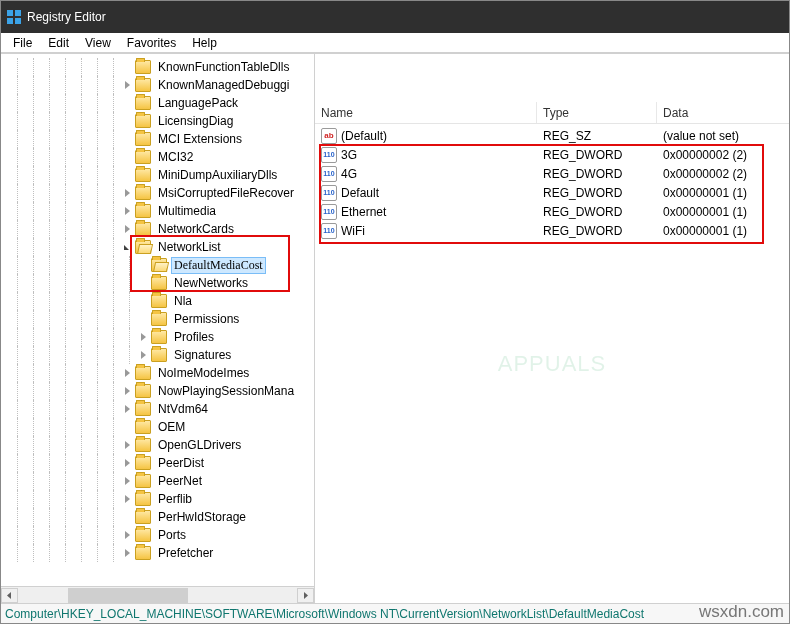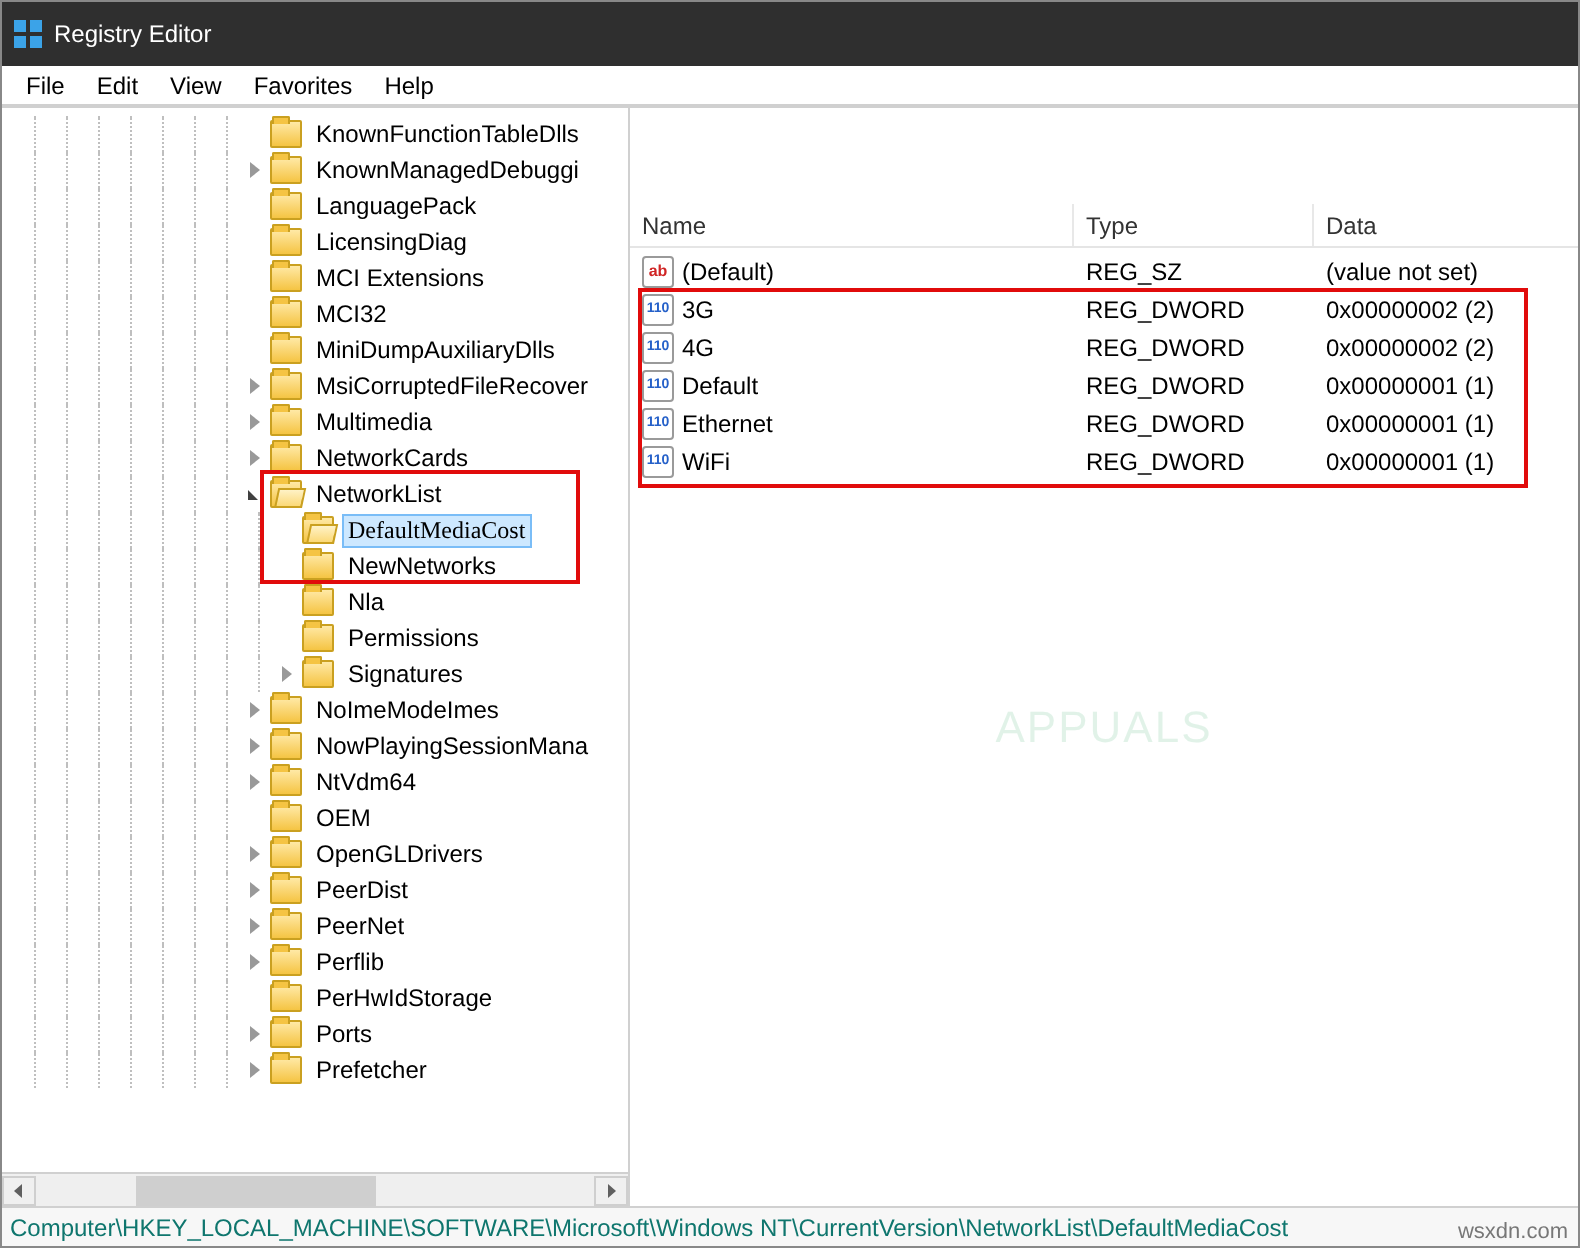--- a/index.html
+++ b/index.html
@@ -42,21 +42,21 @@
 .row .c-name { width: 222px; padding-left: 6px; display: flex; align-items: center; gap: 4px; }
 .row .c-type { width: 120px; padding-left: 6px; }
 .row .c-data { flex: 1; padding-left: 6px; }
 .valicon { width: 16px; height: 16px; display: inline-flex; align-items: center; justify-content: center; border: 1px solid #9a9a9a; border-radius: 2px; background: #fff; font-size: 8px; font-weight: bold; position: relative; flex: none; }
 .valicon.sz { color: #d02525; }
 .valicon.dw { color: #2661c9; font-size: 7px; }
 .highlight-tree { position: absolute; border: 2px solid #e10b0b; pointer-events: none; }
 .highlight-rows { position: absolute; border: 2px solid #e10b0b; pointer-events: none; }
 .statusbar { height: 20px; border-top: 1px solid #d0d0d0; display: flex; align-items: center; padding: 0 4px; background: #f7f7f7; font-size: 12px; color: #0f766e; white-space: nowrap; overflow: hidden; }
 .watermark { position: absolute; pointer-events: none; opacity: 0.14; left: 50%; top: 50%; transform: translate(-50%, -50%); font-size: 22px; font-weight: normal; color: #3a6; letter-spacing: 1px; }
-.sitemark { position: absolute; right: 6px; bottom: 2px; font-size: 11px; color: #777; }
+.sitemark { position: absolute; right: 6px; bottom: 2px; font-size: 17px; color: #777; }
 svg { display: block; }
 </style>
 </head>
 <body>
 
 <div class="window">
 
   <div class="titlebar">
     <span class="appicon">
       <svg width="14" height="14" viewBox="0 0 14 14">
@@ -288,20 +288,35 @@
                 <span class="branch-seg vline"></span>
                 <span class="branch-seg vline"></span>
                 <span class="branch-seg vline"></span>
                 <span class="branch-seg vline"></span>
                 <span class="branch-seg vline"></span>
                 <span class="branch-seg vline"></span>
               </span>
               <span class="expander none"></span>
               <span class="foldericon"></span>
               <span class="nodelabel">Permissions</span>
+            </div>
+            <div class="treerow">
+              <span class="branch-lines">
+                <span class="branch-seg vline"></span>
+                <span class="branch-seg vline"></span>
+                <span class="branch-seg vline"></span>
+                <span class="branch-seg vline"></span>
+                <span class="branch-seg vline"></span>
+                <span class="branch-seg vline"></span>
+                <span class="branch-seg vline"></span>
+                <span class="branch-seg vline"></span>
+              </span>
+              <span class="expander closed"></span>
+              <span class="foldericon"></span>
+              <span class="nodelabel">Profiles</span>
             </div>
             <div class="treerow">
               <span class="branch-lines">
                 <span class="branch-seg vline"></span>
                 <span class="branch-seg vline"></span>
                 <span class="branch-seg vline"></span>
                 <span class="branch-seg vline"></span>
                 <span class="branch-seg vline"></span>
                 <span class="branch-seg vline"></span>
                 <span class="branch-seg vline"></span>

